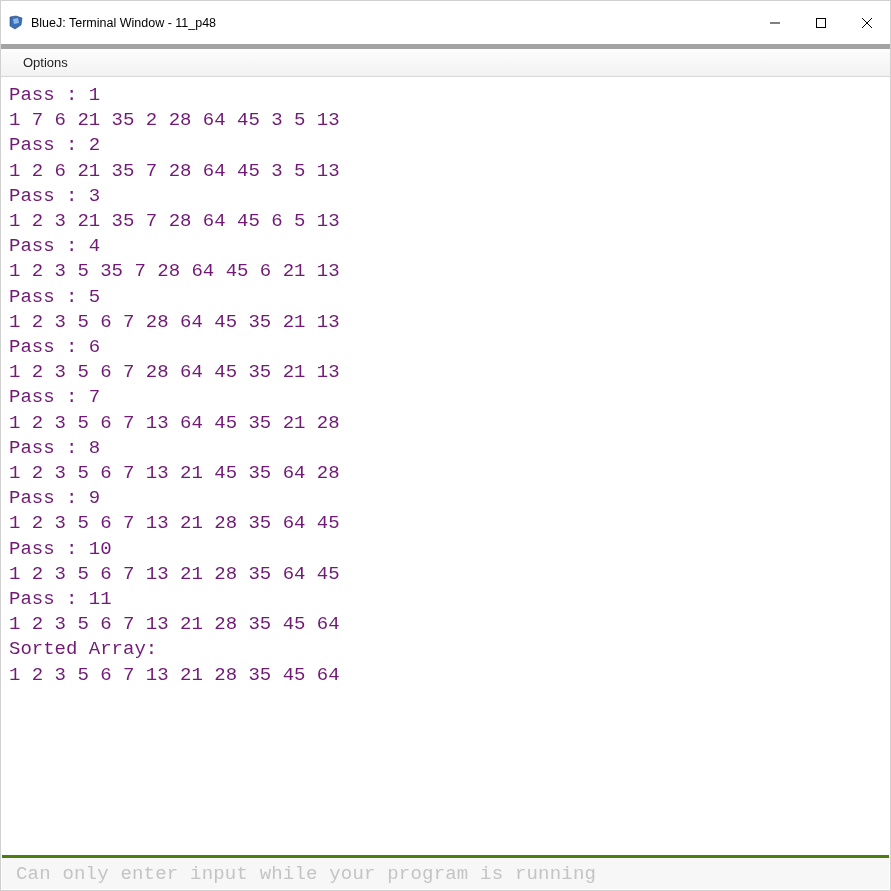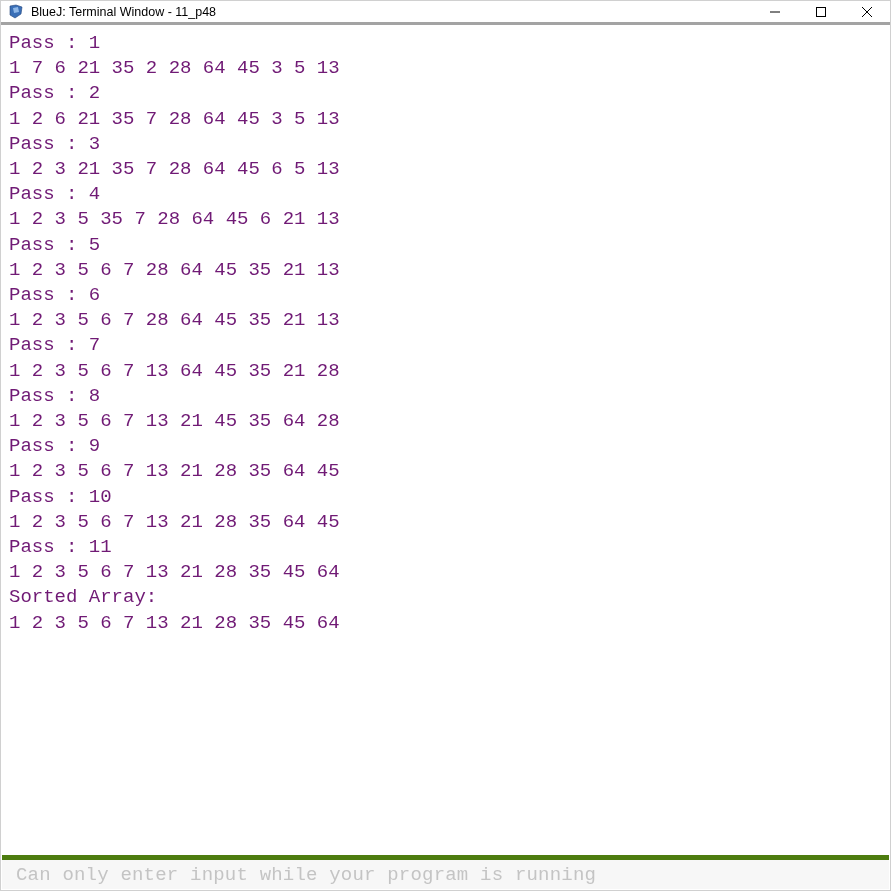--- a/index.html
+++ b/index.html
@@ -5,26 +5,26 @@
   * { margin: 0; padding: 0; box-sizing: border-box; }
   body {
     width: 891px;
     height: 891px;
     background: #ffffff;
     font-family: "Segoe UI", Tahoma, sans-serif;
     overflow: hidden;
     border: 1px solid #d0d0d0;
   }
   .titlebar {
-    height: 24px;
+    height: 48px;
     background: #ffffff;
     display: flex;
     align-items: center;
     padding-left: 6px;
-    border-bottom: 3px solid #a3a3a3;
+    border-bottom: 5px solid #a3a3a3;
   }
   .app-icon {
     width: 18px;
     height: 18px;
     margin-right: 6px;
     display: flex;
     align-items: center;
     justify-content: center;
   }
   .title-text {
@@ -69,21 +69,21 @@
     height: calc(891px - 32px - 28px - 36px);
     overflow: hidden;
   }
   .inputbar {
     position: absolute;
     left: 1px;
     right: 1px;
     bottom: 1px;
     height: 34px;
     background: #f7f7f7;
-    border-top: 5px solid #4d7c0f;
+    border-top: 3px solid #4d7c0f;
     display: flex;
     align-items: center;
     padding-left: 14px;
     font-family: "Consolas", "Courier New", monospace;
     font-size: 19px;
     color: #c4c4c4;
     letter-spacing: 0.2px;
   }
   .window-root { position: relative; width: 100%; height: 100%; }
 </style>
@@ -114,20 +114,23 @@
       </div>
       <div class="win-btn">
         <svg width="10" height="10" viewBox="0 0 10 10">
             <line x1="0" y1="0" x2="10" y2="10" stroke="#000" stroke-width="1"></line>
             <line x1="10" y1="0" x2="0" y2="10" stroke="#000" stroke-width="1"></line>
           </svg>
       </div>
     </div>
   </div>
 
+  <div class="menubar">
+    <span class="menu-item">Options</span>
+  </div>
 
   <div class="terminal" id="terminal-output">Pass : 1
 1 7 6 21 35 2 28 64 45 3 5 13 
 Pass : 2
 1 2 6 21 35 7 28 64 45 3 5 13 
 Pass : 3
 1 2 3 21 35 7 28 64 45 6 5 13 
 Pass : 4
 1 2 3 5 35 7 28 64 45 6 21 13 
 Pass : 5

